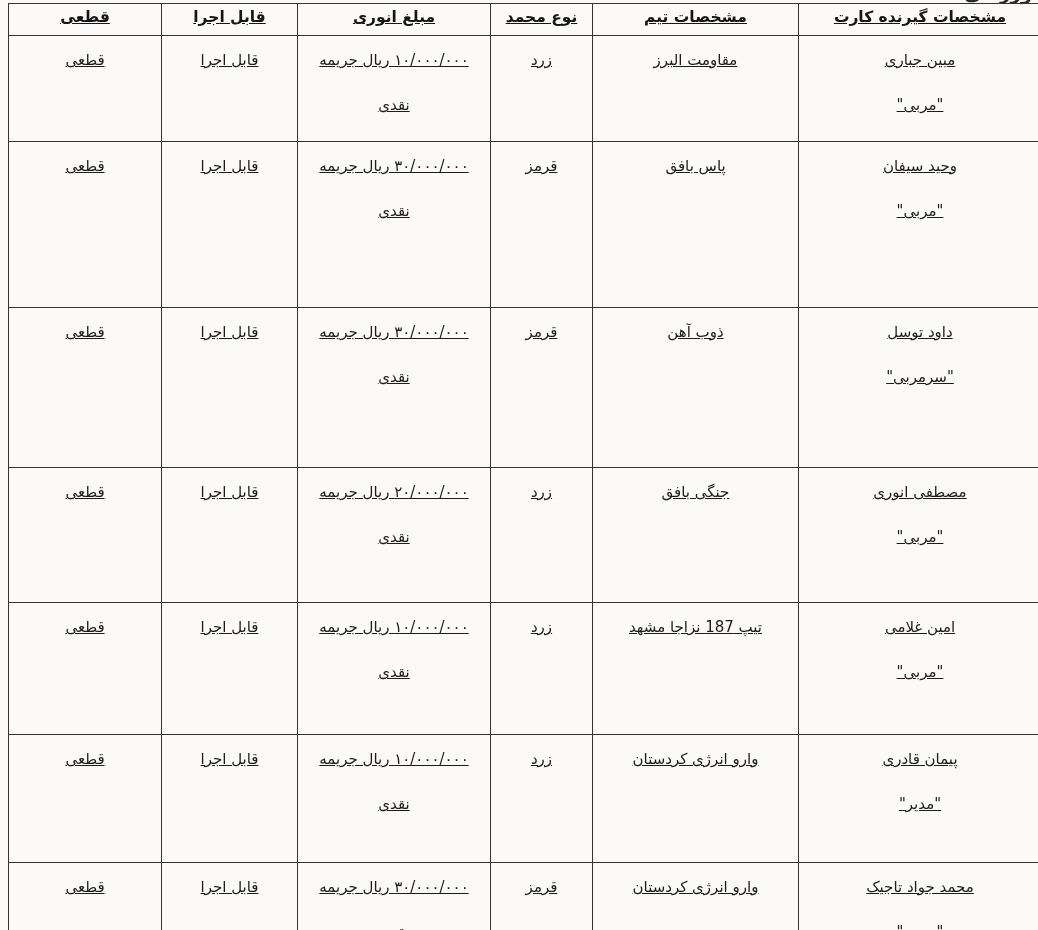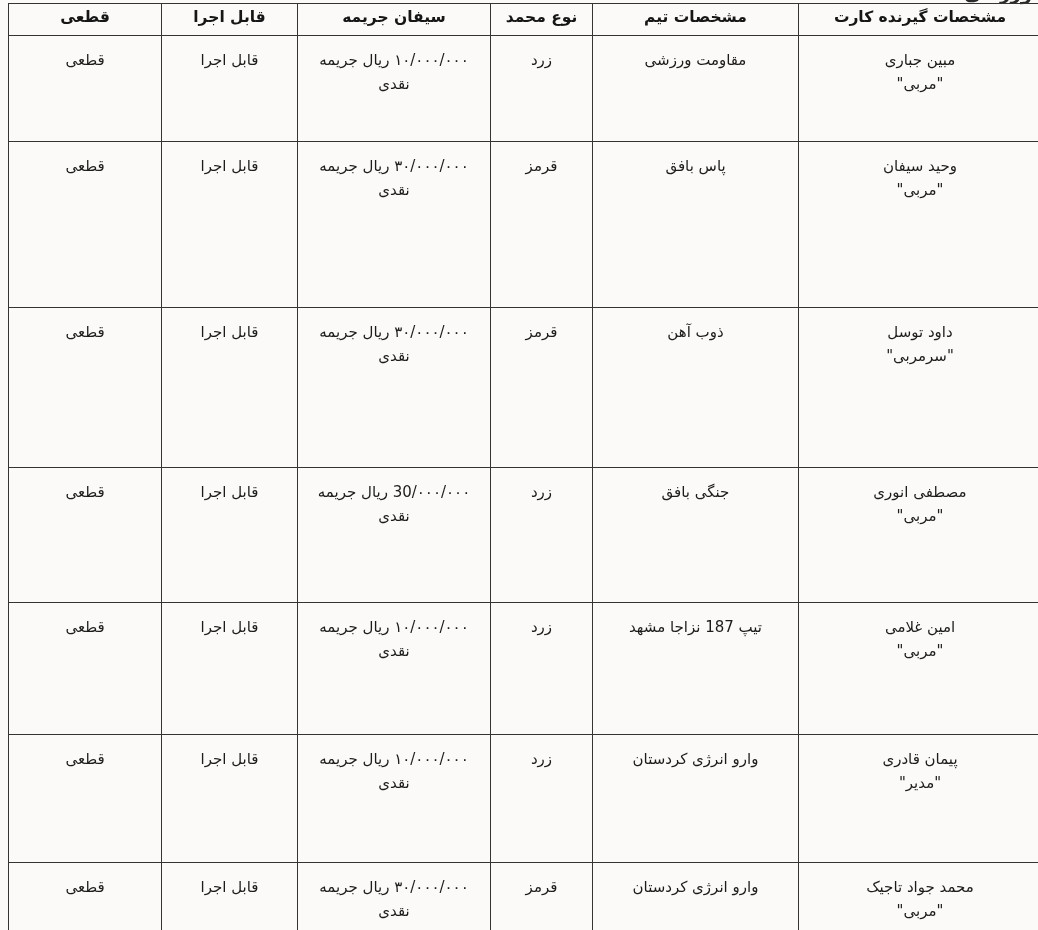--- a/index.html
+++ b/index.html
@@ -29,20 +29,21 @@
     border-collapse:collapse;
     table-layout:fixed;
     width:1027px;
     direction:rtl;
   }
   td,th{
     border:1px solid #343434;
     vertical-align:top;
     padding:0;
     overflow:hidden;
+    text-decoration:underline;
   }
   th{
     height:27px;
     font-size:15.5px;
     font-weight:bold;
     text-align:center;
     padding-top:4px;
     color:#161616;
   }
   .col-recipient{width:242px;}
@@ -58,50 +59,50 @@
   tbody tr:nth-child(5){height:132px;}
   tbody tr:nth-child(6){height:128px;}
   tbody tr:nth-child(7){height:68px;}
   td{font-size:15px;text-align:center;}
   .cell-line{
     line-height:20px;
     margin-top:14px;
     white-space:nowrap;
   }
   .cell-line.second{
-    margin-top:4px;
+    margin-top:25px;
   }
 </style>
 </head>
 <body>
 
 <div class="top-clip">
   <span class="frag">ورزشی</span>
 </div>
 
 <div class="sheet">
   <table>
     <thead>
       <tr>
         <th class="col-recipient">مشخصات گیرنده کارت</th>
         <th class="col-team">مشخصات تیم</th>
         <th class="col-card">نوع محمد</th>
-        <th class="col-fine">سیفان جریمه</th>
+        <th class="col-fine">مبلغ انوری</th>
         <th class="col-enforce">قابل اجرا</th>
         <th class="col-final">قطعی</th>
       </tr>
     </thead>
     <tbody>
   <tr>
     <td class="col-recipient">
       <div class="cell-line">مبین جباری</div>
       <div class="cell-line second">"مربی"</div>
     </td>
     <td class="col-team">
-      <div class="cell-line">مقاومت ورزشی</div>
+      <div class="cell-line">مقاومت البرز</div>
     </td>
     <td class="col-card">
       <div class="cell-line">زرد</div>
     </td>
     <td class="col-fine">
       <div class="cell-line">۱۰/۰۰۰/۰۰۰ ریال جریمه</div>
       <div class="cell-line second">نقدی</div>
     </td>
     <td class="col-enforce">
       <div class="cell-line">قابل اجرا</div>
@@ -162,21 +163,21 @@
       <div class="cell-line">مصطفی انوری</div>
       <div class="cell-line second">"مربی"</div>
     </td>
     <td class="col-team">
       <div class="cell-line">جنگی بافق</div>
     </td>
     <td class="col-card">
       <div class="cell-line">زرد</div>
     </td>
     <td class="col-fine">
-      <div class="cell-line">30/۰۰۰/۰۰۰ ریال جریمه</div>
+      <div class="cell-line">۲۰/۰۰۰/۰۰۰ ریال جریمه</div>
       <div class="cell-line second">نقدی</div>
     </td>
     <td class="col-enforce">
       <div class="cell-line">قابل اجرا</div>
     </td>
     <td class="col-final">
       <div class="cell-line">قطعی</div>
     </td>
   </tr>
 

